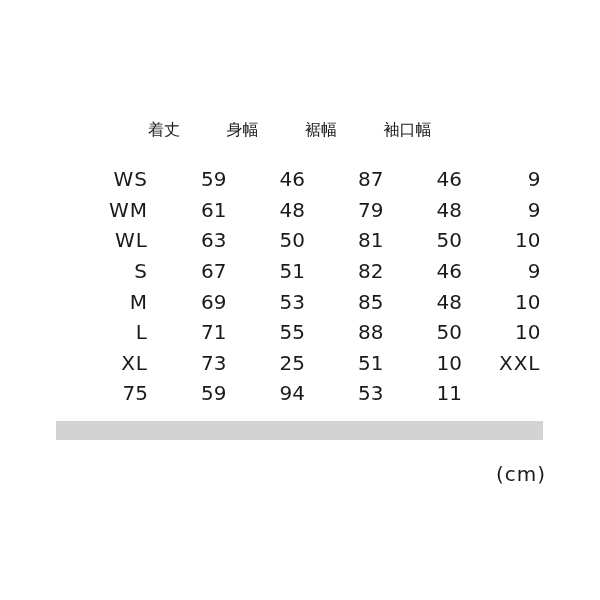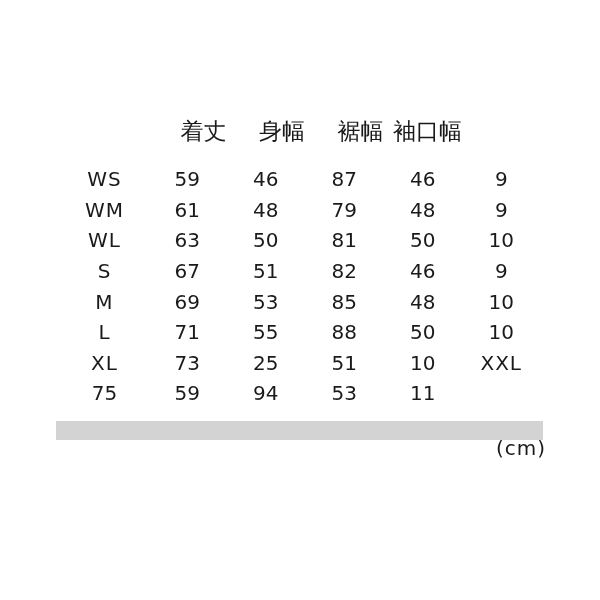--- a/index.html
+++ b/index.html
@@ -22,52 +22,52 @@
   .hdr-grid {
     position: absolute;
     left: 61px;
     top: 116px;
     display: grid;
     grid-template-columns: 87px 78.5px 78.5px 78.5px 78.5px 78.5px;
     height: 28px;
     align-items: center;
   }
   .hdr-cell {
-    text-align: right;
-    font-size: 23px;
+    text-align: left;
+    font-size: 16px;
     font-weight: 400;
     white-space: nowrap;
   }
   .data-grid {
     position: absolute;
     left: 61px;
     top: 164px;
     display: grid;
     grid-template-columns: 87px 78.5px 78.5px 78.5px 78.5px 78.5px;
     grid-auto-rows: 30.6px;
     align-items: center;
     font-size: 20px;
   }
   .cell {
-    text-align: center;
+    text-align: right;
     white-space: nowrap;
   }
   .size-label {
     letter-spacing: 1px;
   }
   .divider {
     position: absolute;
     left: 56px;
     top: 421px;
     width: 487px;
     height: 19px;
   }
   .unit {
     position: absolute;
-    top: 436px;
+    top: 462px;
     right: 54px;
     font-size: 20px;
     letter-spacing: 1px;
   }
 </style>
 </head>
 <body style="background: rgb(255, 255, 255); color: rgb(26, 26, 26);">
 
 <div class="stage">
   <div class="hdr-grid">

